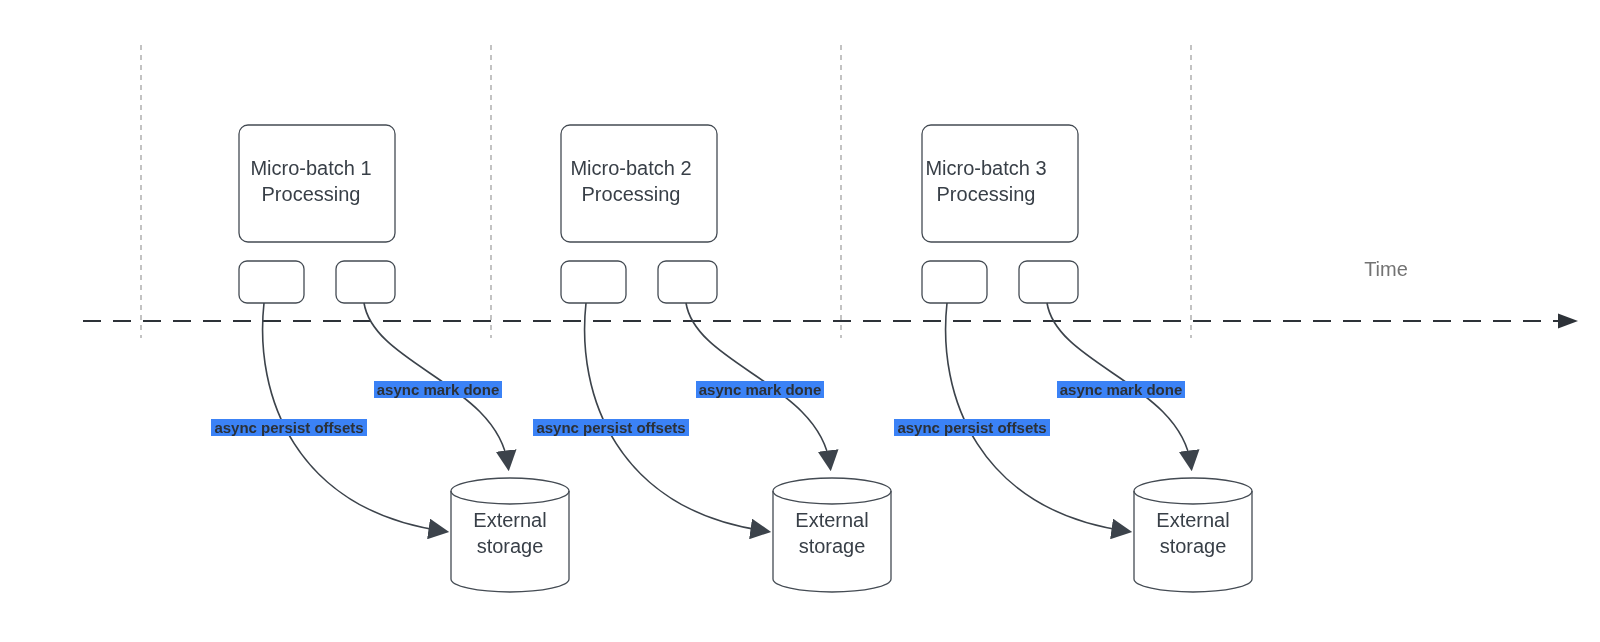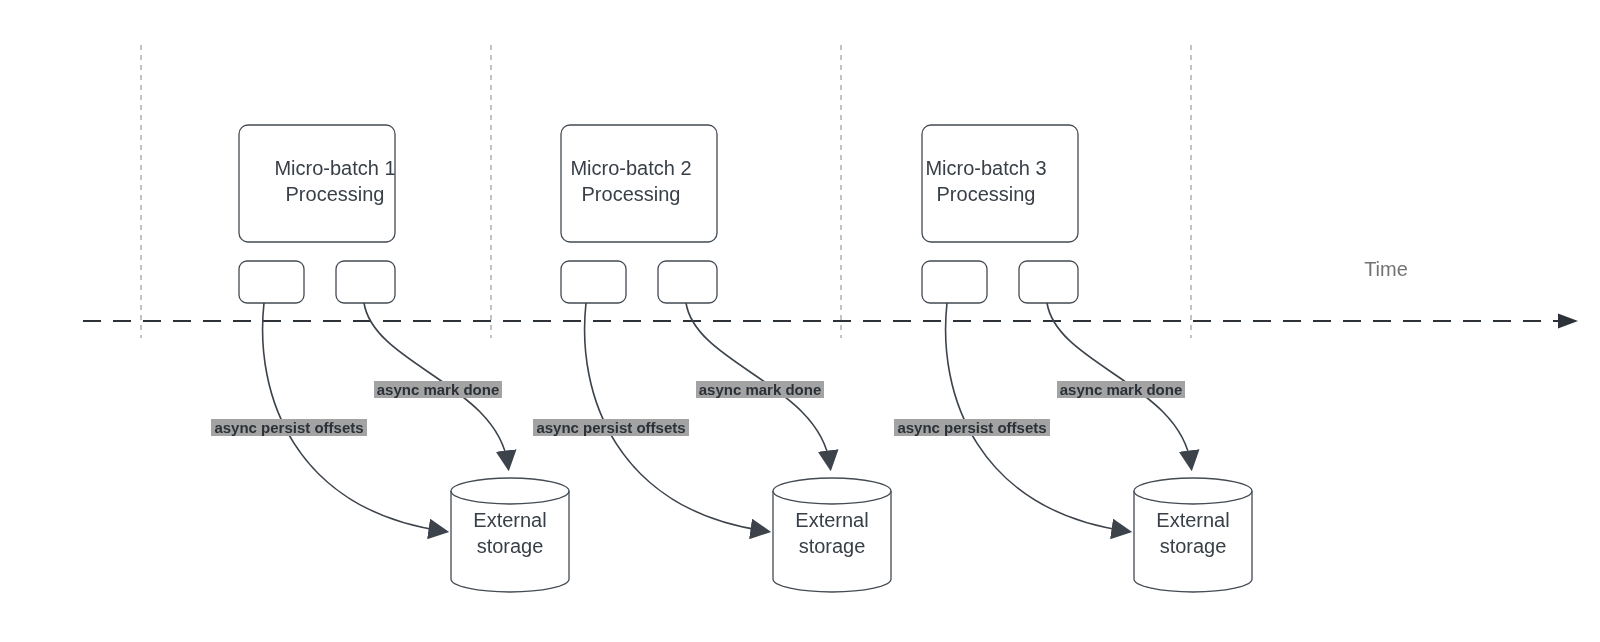--- a/index.html
+++ b/index.html
@@ -33,21 +33,21 @@
   }
   .edge-lbl {
     position: absolute;
     text-align: center;
     font-size: 15px;
     font-weight: bold;
     color: #2b3138;
     line-height: 18px;
   }
   .edge-lbl span {
-    background: #a3a3a3;
+    background: #3b82f6;
     padding: 0 3px;
   }
   .time-lbl {
     position: absolute;
     text-align: center;
     font-size: 20px;
     color: #737373;
   }
 </style>
 </head>
@@ -98,21 +98,21 @@
       <rect x="239" y="125" width="156" height="117" rx="9" fill="#ffffff" stroke="#444b53" stroke-width="1.3"></rect>
       <rect x="239" y="261" width="65" height="42" rx="8" fill="#ffffff" stroke="#444b53" stroke-width="1.3"></rect>
       <rect x="336" y="261" width="59" height="42" rx="8" fill="#ffffff" stroke="#444b53" stroke-width="1.3"></rect>
       <path d="M264,303 C254,395 295,510 443,531" fill="none" stroke="#3c434b" stroke-width="1.6" marker-end="url(#arrow)"></path>
       <path d="M364,303 C374,365 498,385 508,465" fill="none" stroke="#3c434b" stroke-width="1.6" marker-end="url(#arrow)"></path>
       <path d="M451,491 a59,13 0 1 1 118,0 v88 a59,13 0 0 1 -118,0 z" fill="#ffffff" stroke="#444b53" stroke-width="1.3"></path>
       <path d="M451,491 a59,13 0 0 0 118,0" fill="none" stroke="#444b53" stroke-width="1.3"></path>
     </g>
   </svg>
 
-  <div class="lbl" style="left:239px; top:155px; width:144px;margin-left:24px;">Micro-batch 1
+  <div class="lbl" style="left:239px; top:155px; width:144px;">Micro-batch 1
 Processing</div>
   <div class="edge-lbl" style="left:199px; top:419px; width:180px;">
     <span>async persist offsets</span>
   </div>
   <div class="edge-lbl" style="left:368px; top:381px; width:140px;">
     <span>async mark done</span>
   </div>
   <div class="lbl" style="left:451px; top:507px; width:118px;">External
 storage</div>
 

